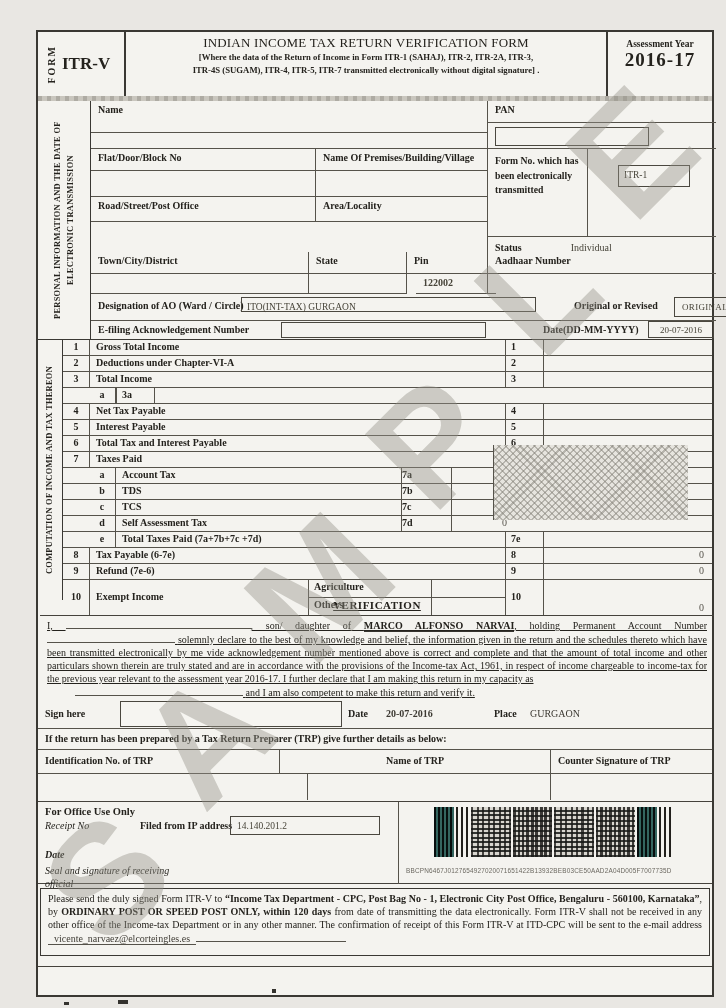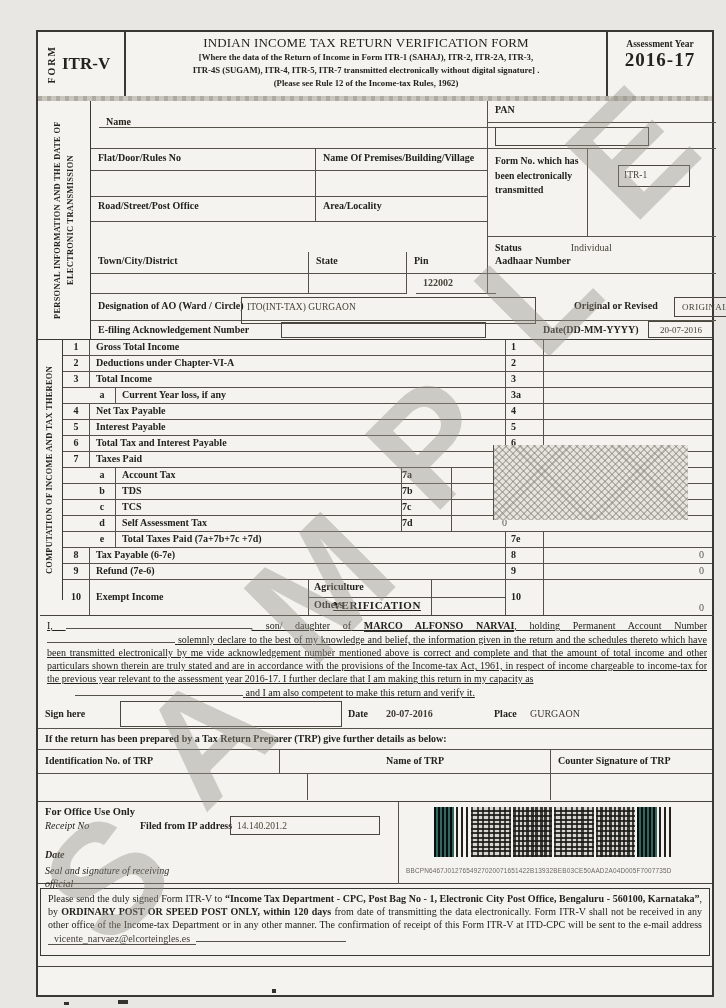--- a/index.html
+++ b/index.html
@@ -85,41 +85,40 @@
 
     <div class="header">
       <div class="h-left">
         <div class="form-vert">FORM</div>
         <div class="itrv">ITR-V</div>
       </div>
       <div class="h-center">
         <div class="h-title">INDIAN INCOME TAX RETURN VERIFICATION FORM</div>
         <div class="h-sub">[Where the data of the Return of Income in Form ITR-1 (SAHAJ), ITR-2, ITR-2A, ITR-3,</div>
         <div class="h-sub">ITR-4S (SUGAM), ITR-4, ITR-5, ITR-7  transmitted electronically without digital signature] .</div>
-        <div class="h-sub">(Please see Rule 12 of the Income-tax Rules, 1962)</div>
       </div>
       <div class="h-right">
         <div class="ay-label">Assessment Year</div>
         <div class="ay-value">2016-17</div>
       </div>
     </div>
     <div class="abs band" style="left:0;top:64px;width:100%;height:5px;"></div>
 
     <div class="section" style="top:69px;height:238px;">
       <div class="side">
         <div class="side-label">PERSONAL INFORMATION AND THE DATE OF ELECTRONIC TRANSMISSION</div>
       </div>
       <div class="main">
-        <div class="cell bb" style="left:8px;top:0;width:396px;height:15px;margin-top:12px;">Name</div>
+        <div class="cell bb" style="left:0;top:0;width:396px;height:32px;">Name</div>
         <div class="cell bb val" style="left:0;top:22px;width:396px;height:26px;"></div>
         <div class="cell bl bb" style="left:396px;top:0;width:229px;height:22px;">PAN</div>
         <div class="cell bl bb" style="left:396px;top:22px;width:229px;height:26px;"></div>
         <div class="abs box val" style="left:404px;top:26px;width:154px;height:19px;"></div>
 
-        <div class="cell bb br" style="left:0;top:48px;width:225px;height:22px;">Flat/Door/Rules No</div>
+        <div class="cell bb br" style="left:0;top:48px;width:225px;height:22px;">Flat/Door/Block No</div>
         <div class="cell bb" style="left:225px;top:48px;width:171px;height:22px;">Name Of Premises/Building/Village</div>
         <div class="cell bb br" style="left:0;top:70px;width:225px;height:26px;"></div>
         <div class="cell bb" style="left:225px;top:70px;width:171px;height:26px;"></div>
 
         <div class="abs bl bb" style="left:396px;top:48px;width:229px;height:88px;display:flex;">
           <div class="lbl" style="width:92px;padding:5px 0 0 7px;line-height:1.5;font-size:9.7px;">Form No. which has been electronically transmitted</div>
           <div class="bl" style="flex:1;position:relative;">
             <div class="abs box val" style="left:10px;top:16px;width:72px;height:22px;padding:4px 5px;margin-left:20px;">ITR-1</div>
           </div>
         </div>
@@ -137,21 +136,21 @@
         <div class="cell bb" style="left:316px;top:151px;width:80px;height:22px;">Pin</div>
         <div class="cell bl bb" style="left:396px;top:151px;width:229px;height:22px;">Aadhaar Number</div>
 
         <div class="cell bb br" style="left:0;top:173px;width:218px;height:20px;"></div>
         <div class="cell bb br" style="left:218px;top:173px;width:98px;height:20px;"></div>
         <div class="cell bb val" style="left:316px;top:173px;width:80px;height:20px;font-size:10px;margin-left:9px;">122002</div>
         <div class="abs bl" style="left:396px;top:173px;width:229px;height:20px;"></div>
 
         <div class="abs bb" style="left:0;top:193px;width:625px;height:27px;">
           <span class="lbl" style="position:absolute;left:7px;top:6px;">Designation of AO (Ward / Circle)</span>
-          <span class="abs box val" style="left:150px;top:3px;width:295px;height:27px;padding:4px 5px;">ITO(INT-TAX) GURGAON</span>
+          <span class="abs box val" style="left:150px;top:3px;width:295px;height:15px;padding:4px 5px;">ITO(INT-TAX) GURGAON</span>
           <span class="lbl" style="position:absolute;left:483px;top:6px;">Original or Revised</span>
           <span class="abs box val" style="left:583px;top:3px;width:62px;height:20px;text-align:center;padding-top:4px;font-size:9px;letter-spacing:.3px;">ORIGINAL</span>
         </div>
 
         <div class="abs" style="left:0;top:220px;width:625px;height:18px;">
           <span class="lbl" style="position:absolute;left:7px;top:3px;">E-filing Acknowledgement Number</span>
           <span class="abs box val" style="left:190px;top:1px;width:205px;height:16px;"></span>
           <span class="lbl" style="position:absolute;left:452px;top:3px;">Date(DD-MM-YYYY)</span>
           <span class="abs box val" style="left:557px;top:0;width:66px;height:17px;text-align:center;padding-top:3px;font-size:9px;">20-07-2016</span>
         </div>
@@ -178,21 +177,20 @@
         </div>
         <div class="crow">
           <div class="cnum">3</div>
           <div class="clabel">Total Income</div>
           <div class="cseq">3</div>
           <div class="cval"></div>
         </div>
         <div class="crow">
           <div class="cnum" style="border-right:none;"></div>
           <div class="cnum">a</div>
-          <div class="clabel">Current Year loss, if any</div>
           <div class="cseq">3a</div>
           <div class="cval"></div>
         </div>
         <div class="crow">
           <div class="cnum">4</div>
           <div class="clabel">Net Tax Payable</div>
           <div class="cseq">4</div>
           <div class="cval"></div>
         </div>
         <div class="crow">

